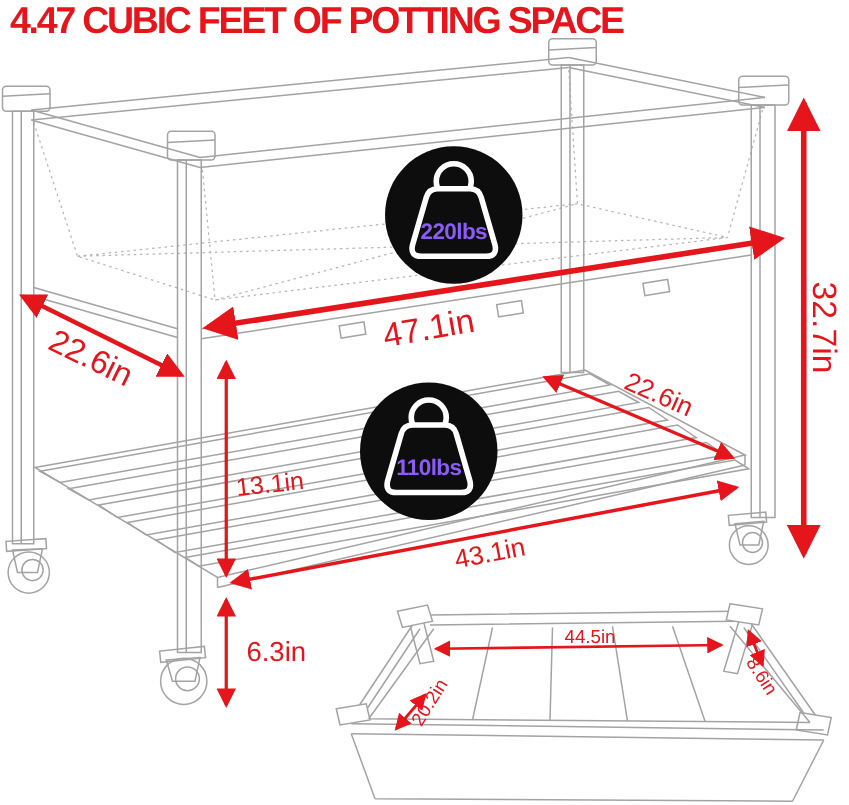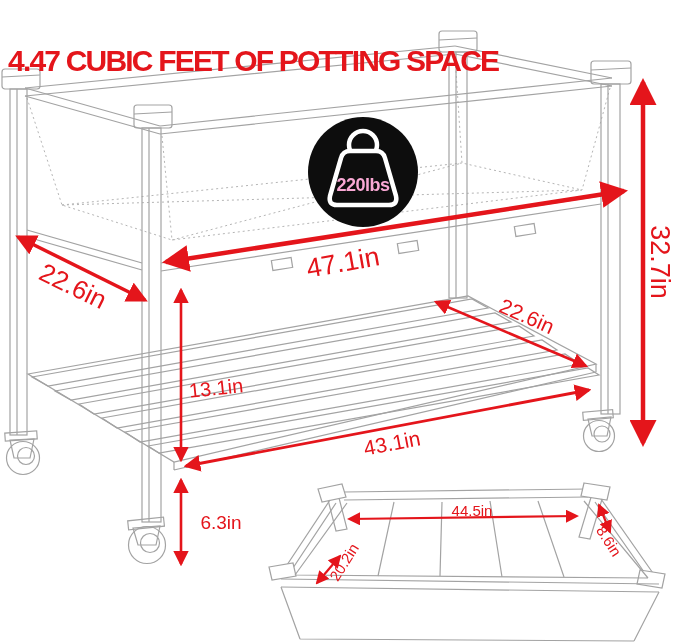--- a/index.html
+++ b/index.html
@@ -5,33 +5,32 @@
   html,body{margin:0;padding:0;background:#fff;}
   #stage{
     position:relative;width:679px;height:644px;background:#ffffff;overflow:hidden;
     font-family:"Liberation Sans", sans-serif;
   }
   #stage svg{position:absolute;left:0;top:0;}
   .title{
     position:absolute;left:8px;top:0px;width:560px;
     font-size:30px;font-weight:700;letter-spacing:-1.8px;color:#e4151b;
     white-space:nowrap;
-    margin-top:44px;
   }
   .dim{
     position:absolute;color:#e4151b;white-space:nowrap;
     transform-origin:center center;line-height:1;
   }
   .badge{
     position:absolute;border-radius:50%;background:#0d0d0d;
   }
   .badge svg{position:absolute;left:0;top:0;}
   .badge .badge-label{
     position:absolute;left:0;width:100%;text-align:center;
-    color:#f9a8d4;font-weight:700;letter-spacing:-0.5px;
+    color:#8b5cf6;font-weight:700;letter-spacing:-0.5px;
   }
   .g-line{stroke:#a3a3a3;stroke-width:1.2;fill:none;}
 </style>
 </head>
 <body>
 
 <div id="stage">
 
   <svg width="679" height="644" viewBox="0 0 679 644">
     <defs>
@@ -151,34 +150,41 @@
   <div class="title">4.47 CUBIC FEET OF POTTING SPACE</div>
 
   <div class="badge" style="left:308px;top:117px;width:110px;height:110px;">
     <svg width="110" height="110" viewBox="0 0 110 110">
       <circle cx="55" cy="28" r="14" fill="none" stroke="#ffffff" stroke-width="4.5"></circle>
       <path d="M33,41 Q35,34 42,34 L68,34 Q75,34 77,41 L88,79 Q90,88 81,88 L29,88 Q20,88 22,79 Z" fill="#0d0d0d" stroke="#ffffff" stroke-width="4.5" stroke-linejoin="round"></path>
     </svg>
     <span class="badge-label" style="top:58px;font-size:18px;">220lbs</span>
   </div>
 
+  <div class="badge" style="left:288px;top:306px;width:110px;height:110px;">
+    <svg width="110" height="110" viewBox="0 0 110 110">
+      <circle cx="55" cy="28" r="14" fill="none" stroke="#ffffff" stroke-width="4.5"></circle>
+      <path d="M33,41 Q35,34 42,34 L68,34 Q75,34 77,41 L88,79 Q90,88 81,88 L29,88 Q20,88 22,79 Z" fill="#0d0d0d" stroke="#ffffff" stroke-width="4.5" stroke-linejoin="round"></path>
+    </svg>
+    <span class="badge-label" style="top:58px;font-size:18px;">110lbs</span>
+  </div>
 
   <div class="dim" style="left:73px;top:286px;font-size:26px;transform:translate(-50%,-50%) rotate(26deg);">22.6in</div>
 
   <div class="dim" style="left:343px;top:263px;font-size:27px;transform:translate(-50%,-50%) rotate(-10deg);">47.1in</div>
 
   <div class="dim" style="left:659px;top:262px;font-size:27px;transform:translate(-50%,-50%) rotate(90deg);">32.7in</div>
 
   <div class="dim" style="left:527px;top:316px;font-size:21px;transform:translate(-50%,-50%) rotate(24deg);">22.6in</div>
 
   <div class="dim" style="left:216px;top:388px;font-size:20px;transform:translate(-50%,-50%) rotate(-6deg);">13.1in</div>
 
   <div class="dim" style="left:392px;top:443px;font-size:21px;transform:translate(-50%,-50%) rotate(-11deg);">43.1in</div>
 
-  <div class="dim" style="left:221px;top:522px;font-size:19px;transform:translate(-50%,-50%);">6.3in</div>
+  <div class="dim" style="left:221px;top:522px;font-size:22px;transform:translate(-50%,-50%);">6.3in</div>
 
   <div class="dim" style="left:472px;top:510px;font-size:15px;transform:translate(-50%,-50%);">44.5in</div>
 
   <div class="dim" style="left:344px;top:562px;font-size:15px;transform:translate(-50%,-50%) rotate(-58deg);">20.2in</div>
 
   <div class="dim" style="left:609px;top:541px;font-size:15px;transform:translate(-50%,-50%) rotate(57deg);">8.6in</div>
 
 </div>
 
 </body></html>

